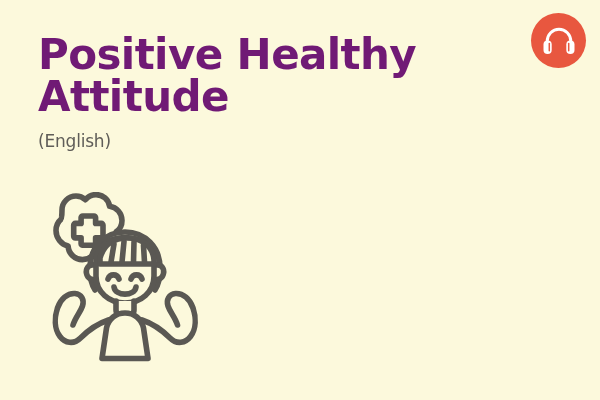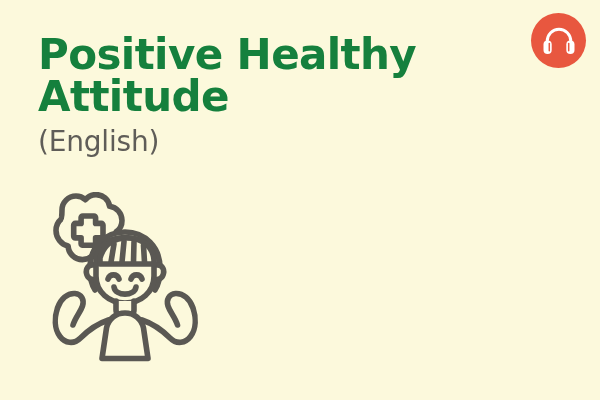--- a/index.html
+++ b/index.html
@@ -26,29 +26,29 @@
     top: 34px;
     width: 440px;
   }
   #page-title {
     margin: 0;
     font-family: "DejaVu Sans", sans-serif;
     font-weight: bold;
     font-size: 42px;
     line-height: 42px;
     letter-spacing: -0.6px;
-    color: #15803d;
+    color: #701a75;
     white-space: pre-line;
   }
   #subtitle {
     margin: 0;
     padding-top: 9px;
     font-family: "DejaVu Sans", sans-serif;
     font-weight: normal;
-    font-size: 28px;
+    font-size: 17px;
     line-height: 29px;
     letter-spacing: -0.2px;
     color: #5f5d58;
   }
 
   
   #audio-badge {
     position: absolute;
     left: 531px;
     top: 13px;

